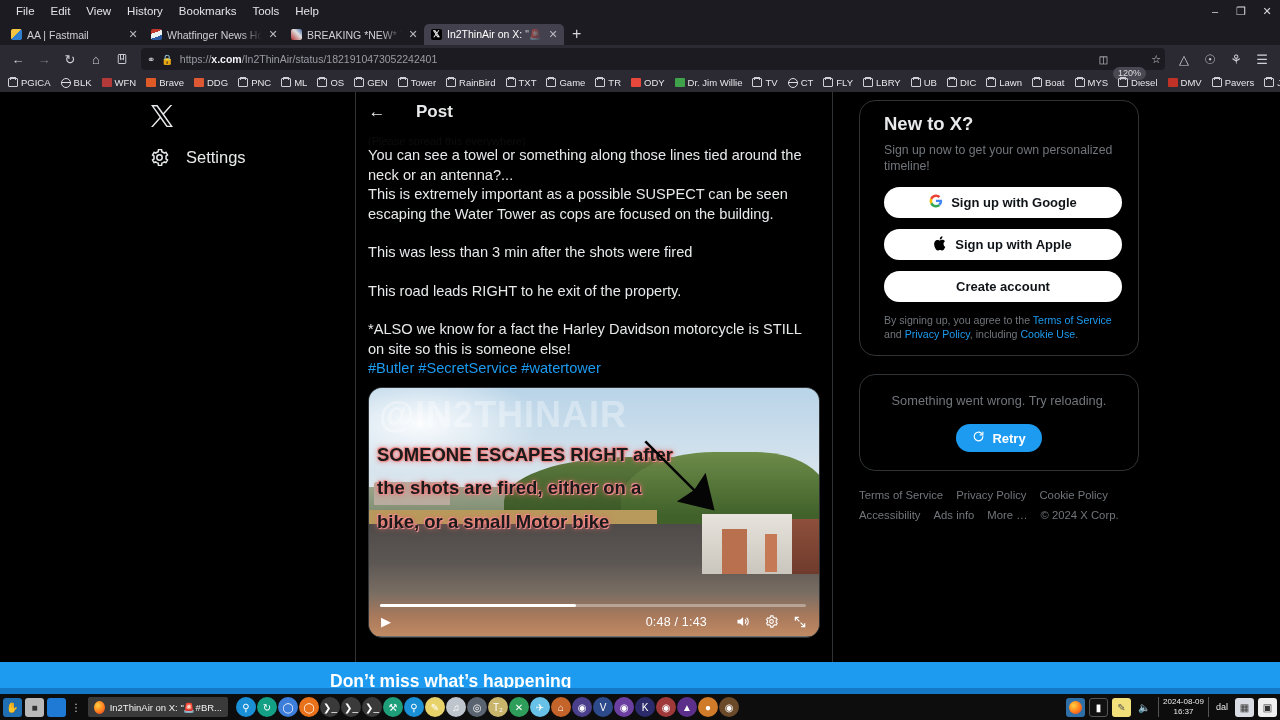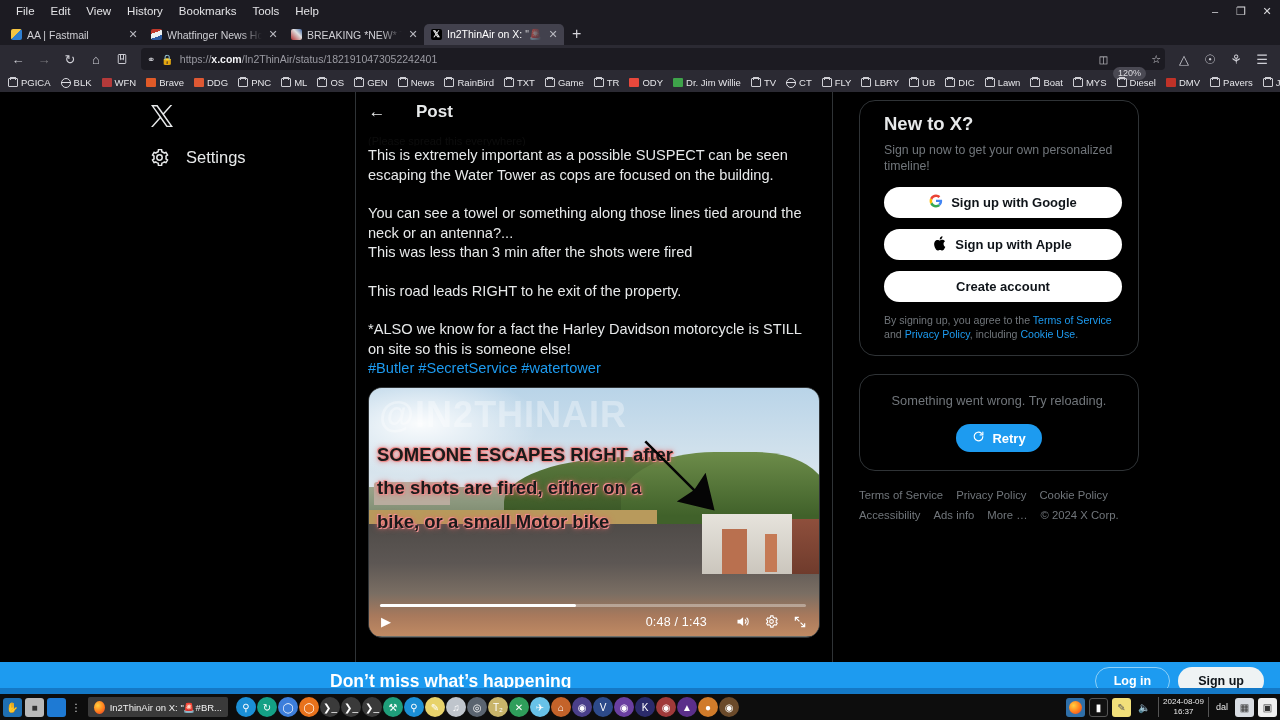--- a/index.html
+++ b/index.html
@@ -294,21 +294,21 @@
       <div class="bm">
         <span class="bmico folder"></span>
         <span>OS</span>
       </div>
       <div class="bm">
         <span class="bmico folder"></span>
         <span>GEN</span>
       </div>
       <div class="bm">
         <span class="bmico folder"></span>
-        <span>News</span>
+        <span>Tower</span>
       </div>
       <div class="bm">
         <span class="bmico folder"></span>
         <span>RainBird</span>
       </div>
       <div class="bm">
         <span class="bmico folder"></span>
         <span>TXT</span>
       </div>
       <div class="bm">
@@ -400,22 +400,22 @@
       </div>
     </div>
 
     <div class="x-center">
       <div class="x-header">
         <div class="x-back">←</div>
         <div class="ttl">Post</div>
       </div>
       <div class="post-body">
         <div class="cutline">(Please spread this everywhere)</div>
+        <div class="post-p tight">You can see a towel or something along those lines tied around the neck or an antenna?...</div>
         <div class="post-p">This is extremely important as a possible SUSPECT can be seen escaping the Water Tower as cops are focused on the building.</div>
-        <div class="post-p tight">You can see a towel or something along those lines tied around the neck or an antenna?...</div>
         <div class="post-p">This was less than 3 min after the shots were fired</div>
         <div class="post-p">This road leads RIGHT to he exit of the property.</div>
         <div class="post-p tight">*ALSO we know for a fact the Harley Davidson motorcycle is STILL on site so this is someone else!</div>
         <div class="hashtags">#Butler #SecretService #watertower</div>
       </div>
 
       <div class="video">
         <div class="vid-sky"></div>
         <div class="vid-far"></div>
         <div class="vid-trees"></div>
@@ -515,24 +515,20 @@
         <span>Accessibility</span>
         <span>Ads info</span>
         <span>More …</span>
         <span>© 2024 X Corp.</span>
       </div>
     </div>
   </div>
 
   <div class="banner">
     <div class="btext">Don’t miss what’s happening</div>
-    <div class="bbtns">
-      <div class="login">Log in</div>
-      <div class="signup">Sign up</div>
-    </div>
   </div>
   <div class="selbar"></div>
 
   <div class="taskbar">
     <div class="tb-left">
       <div class="tb-sq" style="background:#1f6fb2;color:#fff;">✋</div>
       <div class="tb-sq" style="background:#b9b9b9;color:#333;">■</div>
       <div class="tb-sq" style="background:#1e7ad4;"></div>
       <div class="tb-dots">⋮</div>
       <div class="tb-win">

